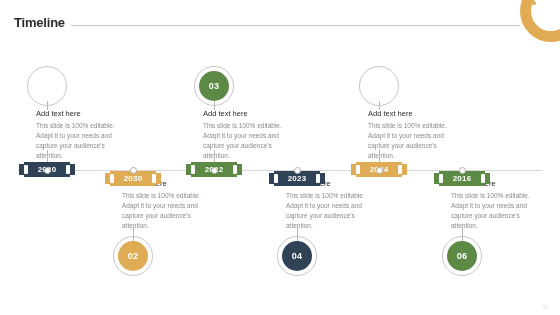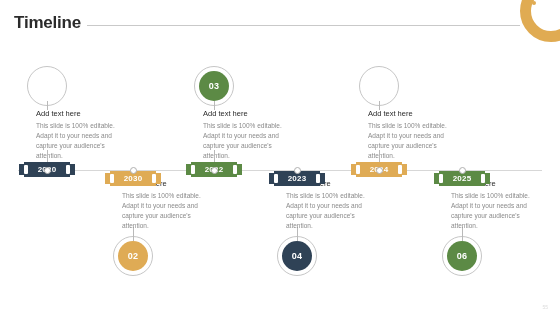--- a/index.html
+++ b/index.html
@@ -24,21 +24,21 @@
   .title-row {
     position: absolute;
     left: 14px;
     top: 10px;
     right: 40px;
     height: 24px;
     display: flex;
     align-items: center;
   }
   .slide-title {
-    font-size: 17px;
+    font-size: 13px;
     font-weight: bold;
     color: #2b2b2b;
     letter-spacing: -0.2px;
     white-space: nowrap;
     line-height: 1;
   }
   .title-rule {
     flex: 1 1 auto;
     height: 1px;
     background: #c9c9c9;
@@ -303,21 +303,21 @@
         <div class="marker" style="left: 44px; top: 241px; background: rgb(92, 138, 69);">06</div>
         <div class="vline" style="left: 59px; top: 227px; height: 14px;"></div>
         <div class="textblock" style="left: 48px; top: 180px;">
           <p class="tb-head">Add text here</p>
           <p class="tb-body">This slide is 100% editable. Adapt it to your needs and capture your audience's attention.</p>
         </div>
         <div class="vline" style="left: 59px; top: 175px; height: 4px;"></div>
         <div class="ribbon" style="left: 31px; top: 171px;">
           <div class="ribbon-tail left" style="background: rgb(92, 138, 69);"></div>
           <div class="ribbon-tail right" style="background: rgb(92, 138, 69);"></div>
-          <div class="ribbon-body" style="background: rgb(92, 138, 69);">2025</div>
+          <div class="ribbon-body" style="background: rgb(92, 138, 69);">2016</div>
           <div class="ribbon-notch left"></div>
           <div class="ribbon-notch right"></div>
         </div>
         <div class="axis-node" style="left: 55.5px; top: 166.5px;"></div>
       </div>
     </div>
 
   <div class="page-num">55</div>
 
 </div>

